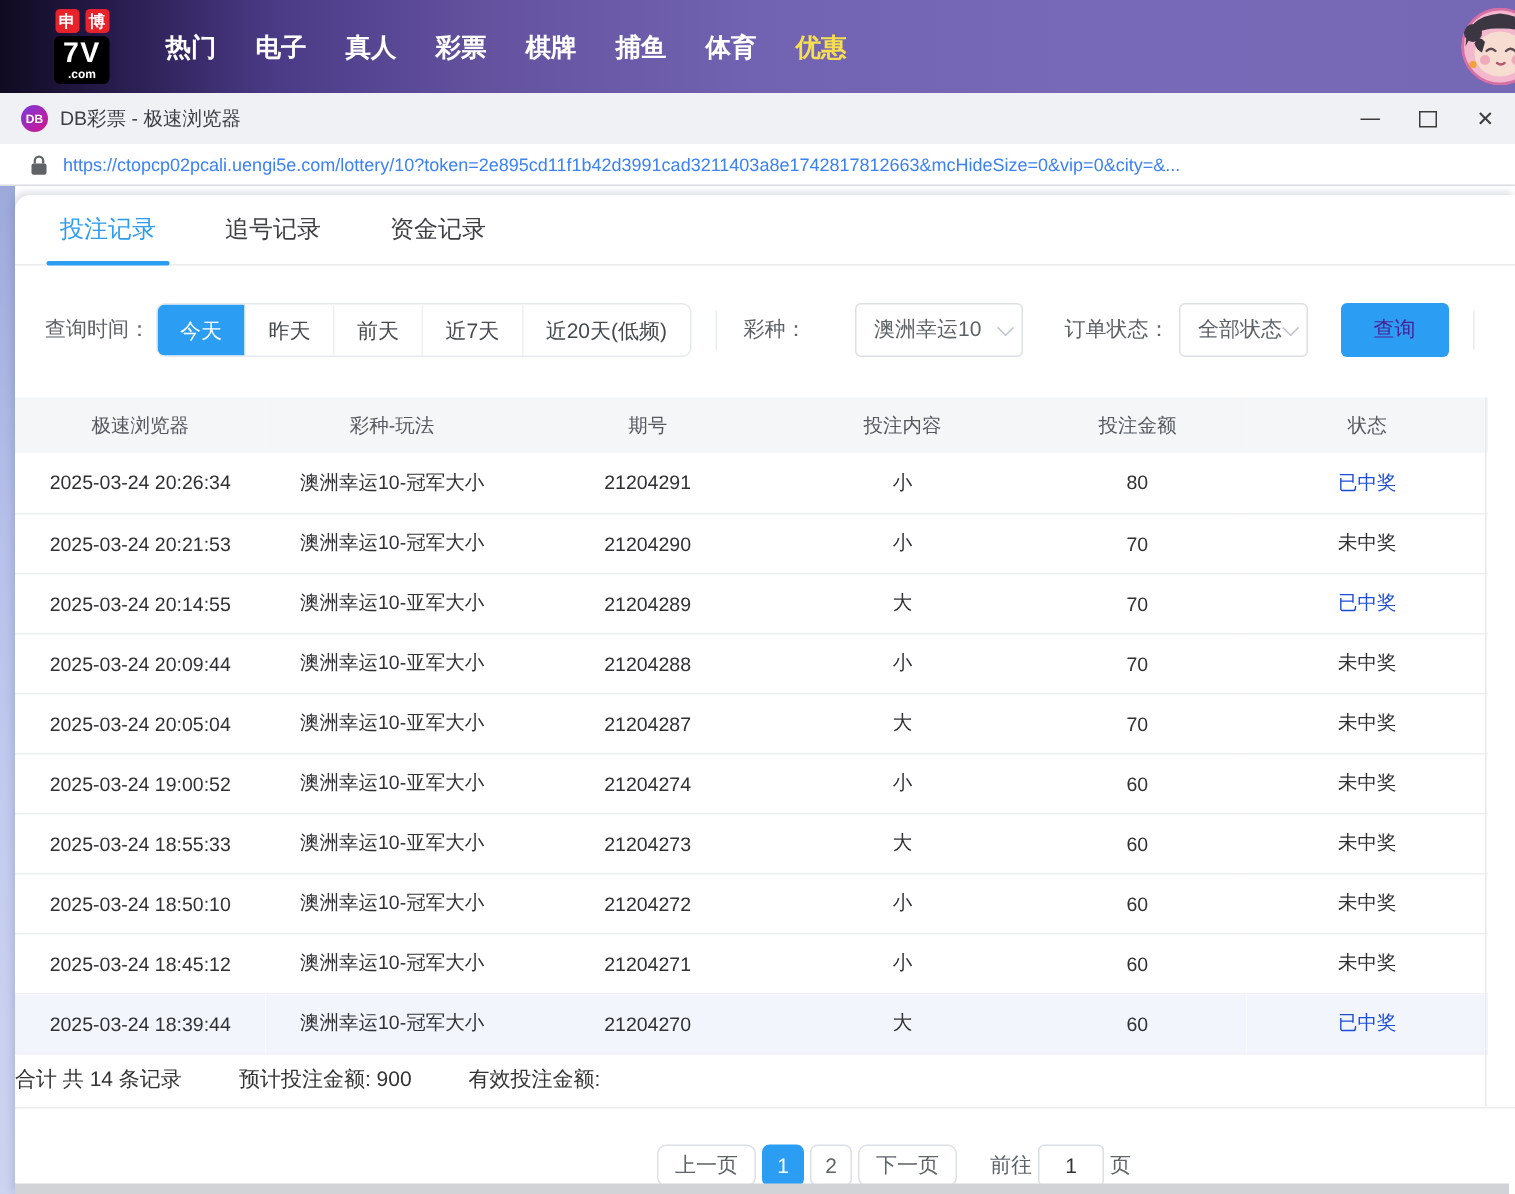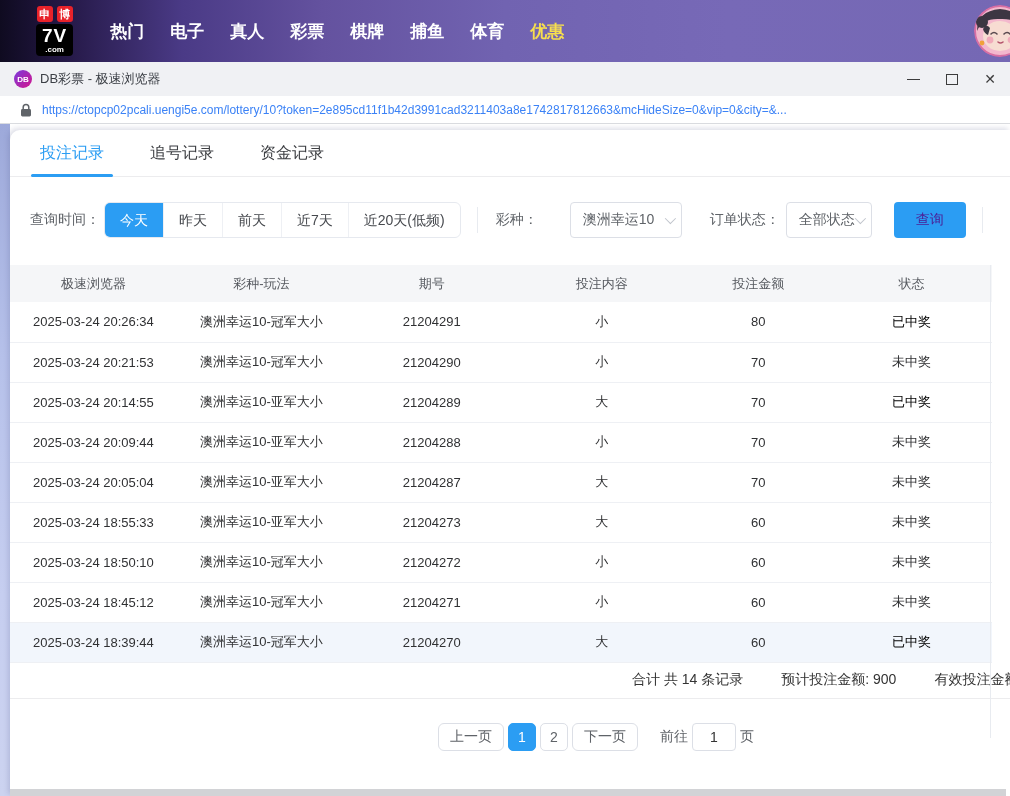--- a/index.html
+++ b/index.html
@@ -68,25 +68,25 @@
     transform:rotate(45deg) translateY(-2px); flex:0 0 8px; }
   .query-btn { margin-left:22px; width:72px; height:36px; background:#2b9df3; color:#4c1d95; border:none;
     border-radius:4px; font-size:14px; cursor:pointer; font-family:inherit; }
   .lbl-lottery { margin-left:2px; }
   .lbl-status { margin-left:28px; }
   
   table.rec { width:982px; margin-top:27px; border-collapse:collapse; table-layout:fixed;
     font-size:13px; color:#303133; }
   table.rec th { background:#f5f6f8; height:37px; font-weight:normal; color:#55585e; font-size:13px; text-align:center; }
   table.rec td { height:40px; text-align:center; border-bottom:1px solid #eef0f4; overflow:hidden; white-space:nowrap; }
-  td.status-cell span.won { color:#000000; }
+  td.status-cell span.won { color:#1d4ed8; }
   tr.hovered td { background:#f2f6fc; }
   
   .summary { display:flex; gap:38px; white-space:nowrap; align-items:center; height:36px;
-    padding-left:622px; font-size:14px; color:#333; border-bottom:1px solid #ececee; overflow:hidden; }
+    font-size:14px; color:#333; border-bottom:1px solid #ececee; overflow:hidden; }
   
   .pagination { display:flex; align-items:center; gap:4px; margin:24px 0 0 428px; font-size:14px; color:#5f6368; }
   .pg-btn { min-width:66px; height:28px; border:1px solid #dcdfe6; border-radius:6px; background:#fff;
     display:flex; align-items:center; justify-content:center; color:#5f6368; cursor:pointer; }
   .pg-num { width:28px; height:28px; border:1px solid #dcdfe6; border-radius:5px; background:#fff;
     display:flex; align-items:center; justify-content:center; cursor:pointer; }
   .pg-num.active { background:#2b9df3; border-color:#2b9df3; color:#fff; }
   .goto-label { margin-left:18px; color:#5f6368; }
   .goto-input { width:44px; height:28px; border:1px solid #dcdfe6; border-radius:4px; text-align:center;
     font-size:14px; color:#333; font-family:inherit; outline:none; }
@@ -249,20 +249,28 @@
         </tr>
         <tr>
           <td>2025-03-24 20:05:04</td>
             <td>澳洲幸运10-亚军大小</td>
           <td>21204287</td>
             <td>大</td>
           <td>70</td>
           <td class="status-cell"><span class="status-text">未中奖</span></td>
         </tr>
         <tr>
+          <td>2025-03-24 19:00:52</td>
+            <td>澳洲幸运10-亚军大小</td>
+          <td>21204274</td>
+            <td>小</td>
+          <td>60</td>
+          <td class="status-cell"><span class="status-text">未中奖</span></td>
+        </tr>
+        <tr>
           <td>2025-03-24 18:55:33</td>
             <td>澳洲幸运10-亚军大小</td>
           <td>21204273</td>
             <td>大</td>
           <td>60</td>
           <td class="status-cell"><span class="status-text">未中奖</span></td>
         </tr>
         <tr>
           <td>2025-03-24 18:50:10</td>
             <td>澳洲幸运10-冠军大小</td>

